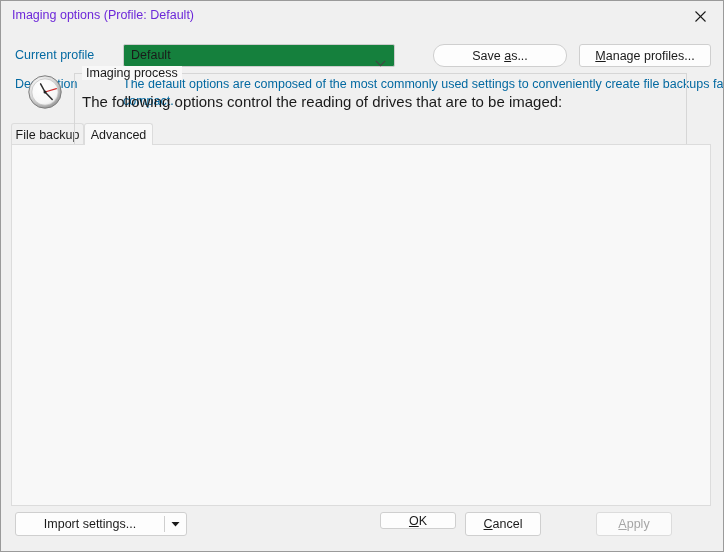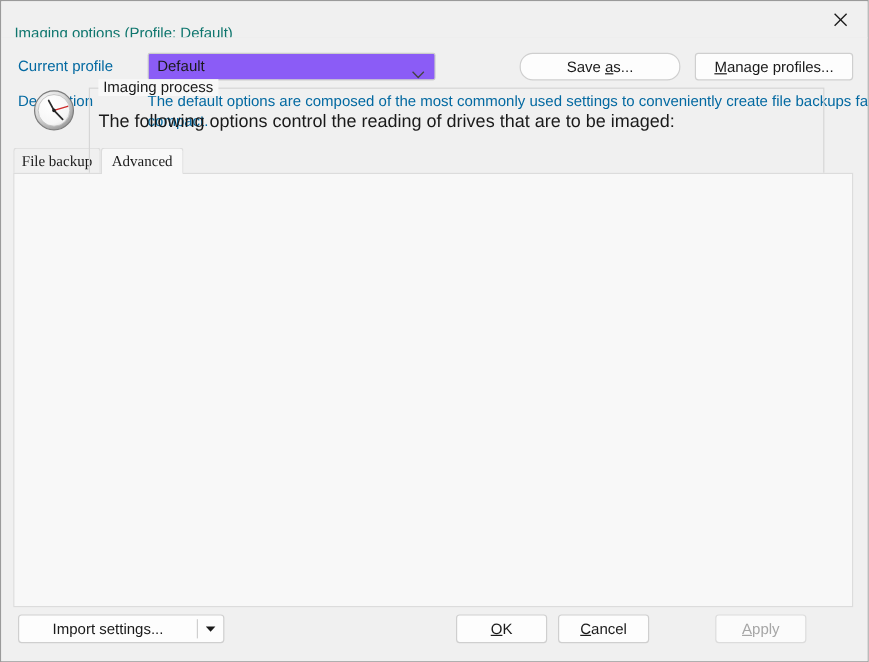--- a/index.html
+++ b/index.html
@@ -25,23 +25,23 @@
   .titlebar {
     position: absolute;
     left: 0; top: 0;
     width: 722px;
     height: 30px;
     background: #f0f0f0;
     border-bottom: 1px solid #e0e0e0;
   }
   .titlebar-text {
     position: absolute;
-    left: 11px; top: 20px;
-    font-size: 12.5px;
-    color: #0f766e;
+    left: 11px; top: 7px;
+    font-size: 12.5px;
+    color: #6d28d9;
     white-space: nowrap;
   }
   .close-btn {
     position: absolute;
     right: 0; top: 0;
     width: 46px; height: 30px;
     display: flex;
     align-items: center;
     justify-content: center;
     cursor: default;
@@ -60,22 +60,22 @@
     position: absolute;
     font-size: 12.5px;
     color: #0369a1;
     white-space: nowrap;
   }
 
   
   .combo {
     position: absolute;
     left: 122px; top: 13px;
-    width: 240px; height: 23px;
-    background: #8b5cf6;
+    width: 272px; height: 23px;
+    background: #15803d;
     border: 1px solid #cccccc;
     border-radius: 2px;
     box-sizing: border-box;
     cursor: default;
   }
   .combo-text {
     position: absolute;
     left: 7px; top: 3px;
     font-size: 12.5px;
     color: #1a1a1a;
@@ -123,21 +123,20 @@
     color: #1a1a1a;
     display: flex;
     align-items: center;
     justify-content: center;
     cursor: default;
     border: 1px solid #dcdcdc;
     border-bottom: none;
     border-radius: 3px 3px 0 0;
     background: #f0f0f0;
     white-space: nowrap;
-    font-family: Liberation Serif, serif;
   }
   .tab.selected {
     background: #f8f8f8;
     border-color: #dcdcdc;
     z-index: 3;
   }
   .tabpanel {
     position: absolute;
     left: 10px; top: 113px;
     width: 700px; height: 362px;
@@ -365,21 +364,21 @@
     <div class="splitbtn">
       <span class="splitbtn-main">Import settings...</span>
       <span class="splitbtn-sep"></span>
       <span class="splitbtn-arrow">
         <svg width="9" height="6" viewBox="0 0 9 6">
           <polygon points="0.5,1 8.5,1 4.5,5.4" fill="#1a1a1a"></polygon>
         </svg>
       </span>
     </div>
 
-    <div class="btn" style="left:379px; top:481px; width:76px; height:24px;">
+    <div class="btn" style="left:379px; top:481px; width:76px; height:17px;">
       <span><span></span><span class="mn">O</span><span>K</span></span>
     </div>
 
     <div class="btn" style="left:464px; top:481px; width:76px; height:24px;">
       <span><span></span><span class="mn">C</span><span>ancel</span></span>
     </div>
 
     <div class="btn disabled" style="left:549px; top:481px; width:76px; height:24px;">
       <span><span></span><span class="mn">A</span><span>pply</span></span>
     </div>

